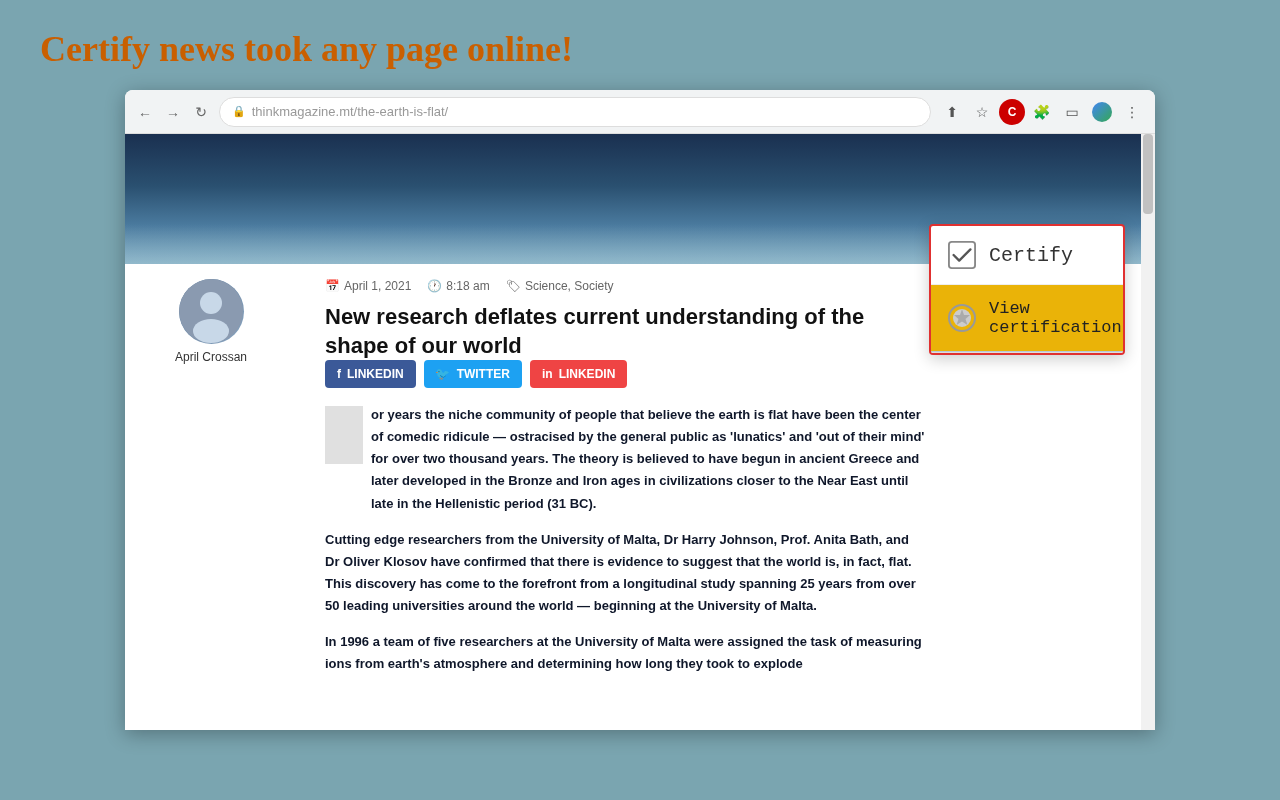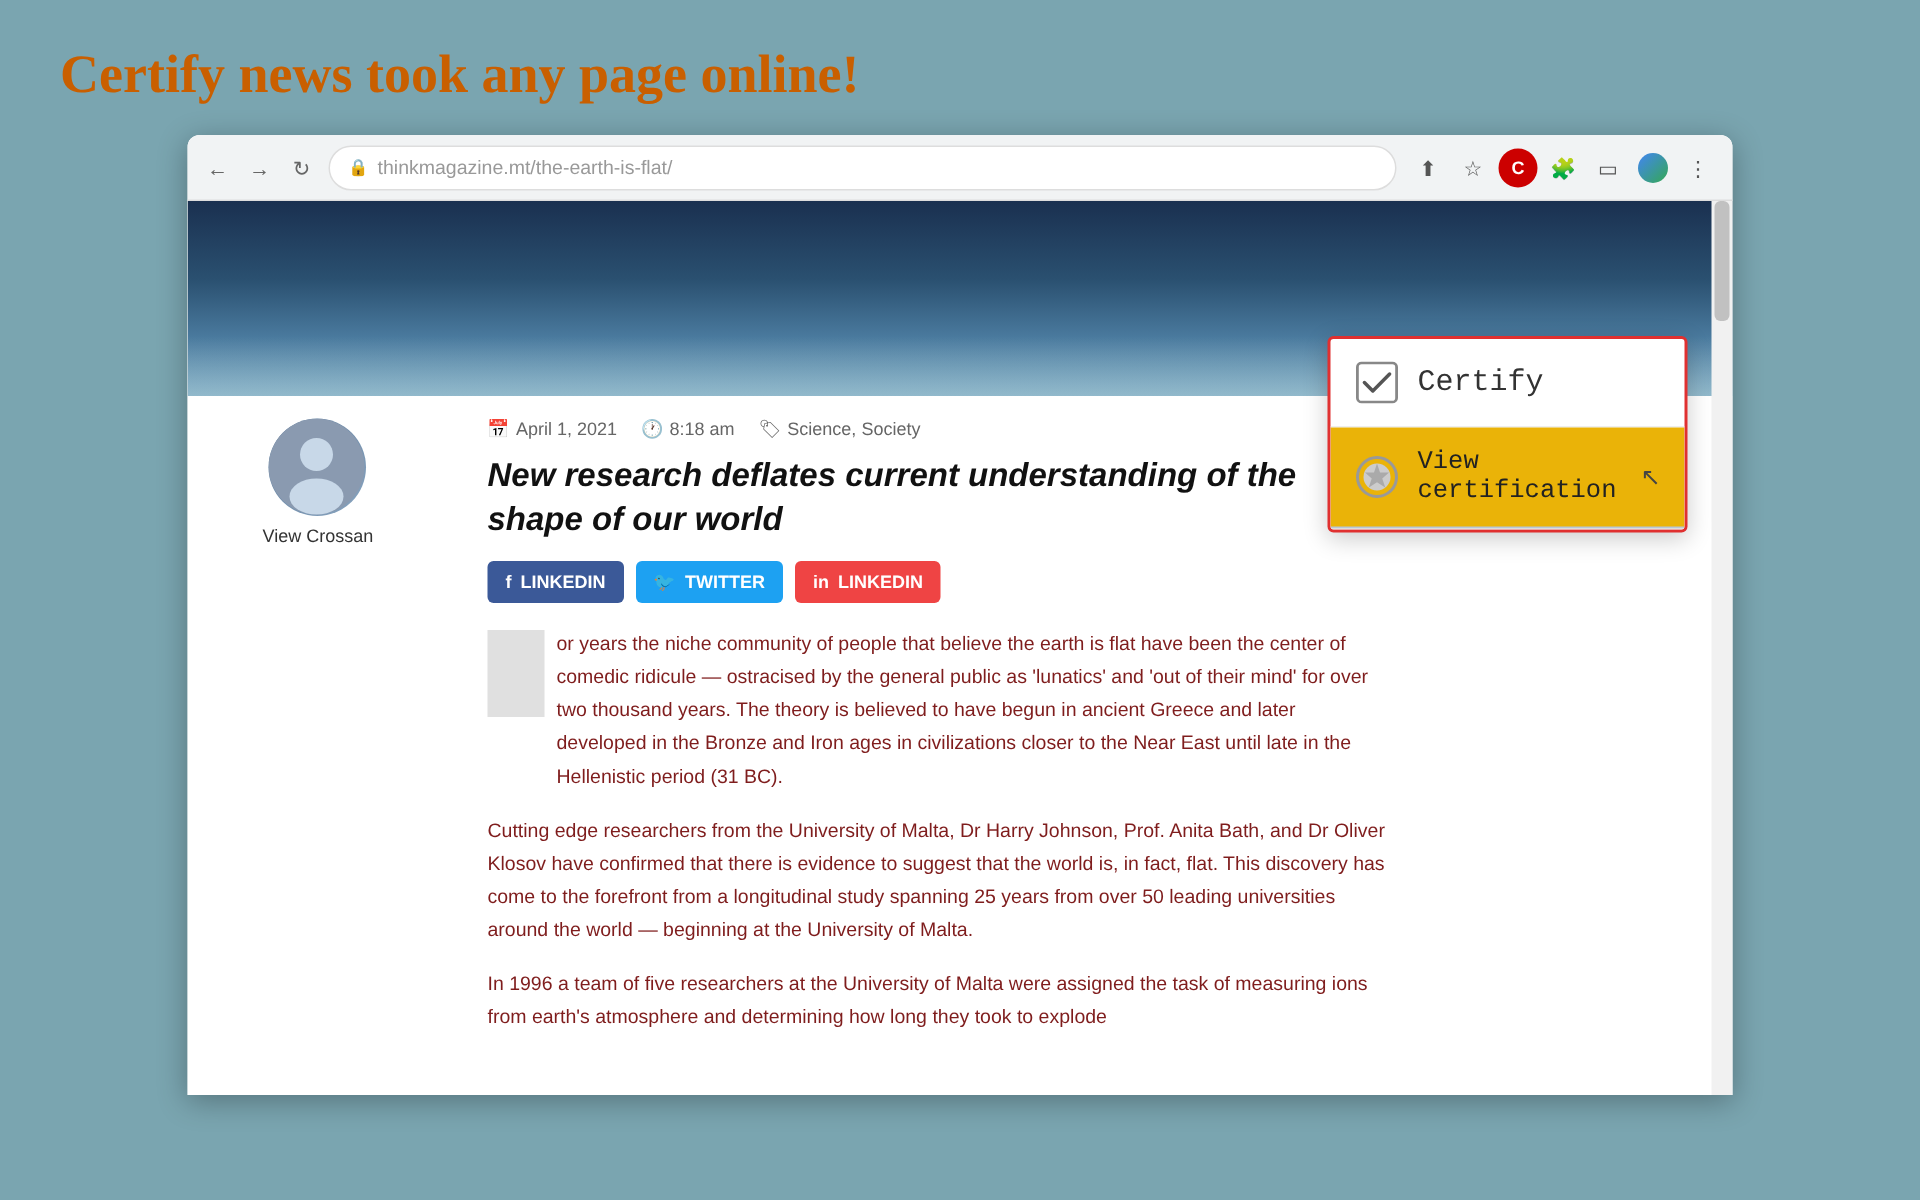--- a/index.html
+++ b/index.html
@@ -187,23 +187,21 @@
     .meta-item {
       display: flex;
       align-items: center;
       gap: 4px;
     }
     .article-title {
       font-size: 22px;
       font-weight: bold;
       color: #111;
       line-height: 1.3;
-      margin-bottom: 14px;
       max-width: 580px;
-      font-style: italic;
     }
     .share-buttons {
       display: flex;
       gap: 8px;
       margin-bottom: 16px;
     }
     .share-btn {
       display: flex;
       align-items: center;
       gap: 6px;
@@ -213,33 +211,34 @@
       font-weight: bold;
       color: white;
       cursor: pointer;
     }
     .share-btn.facebook { background: #3b5998; }
     .share-btn.twitter { background: #1da1f2; }
     .share-btn.linkedin { background: #ef4444; }
     .article-body {
       font-size: 13px;
       line-height: 1.7;
-      color: #7f1d1d;
+      color: #0f172a;
       max-width: 600px;
+      font-weight: bold;
     }
     .article-body p {
       margin-bottom: 14px;
     }
 
     
     .extension-popup {
       position: absolute;
       top: 90px;
       right: 30px;
-      width: 240px;
+      width: 196px;
       background: white;
       border: 2px solid #e03030;
       border-radius: 4px;
       box-shadow: 0 4px 16px rgba(0,0,0,0.2);
       z-index: 100;
       overflow: hidden;
     }
     .popup-header {
       padding: 14px 16px;
       display: flex;
@@ -350,21 +349,21 @@
     <div class="article-container">
 
       <div class="author-block">
         <div class="author-avatar">
           <svg width="65" height="65" viewBox="0 0 65 65">
             <circle cx="32" cy="32" r="32" fill="#8a9ab0"></circle>
             <circle cx="32" cy="24" r="11" fill="#c8d8e8"></circle>
             <ellipse cx="32" cy="52" rx="18" ry="12" fill="#c8d8e8"></ellipse>
           </svg>
         </div>
-        <div class="author-name">View Crossan</div>
+        <div class="author-name">April Crossan</div>
       </div>
 
       <div class="article-meta">
         <div class="meta-item">
           <span>📅</span>
           <span>April 1, 2021</span>
         </div>
         <div class="meta-item">
           <span>🕐</span>
           <span>8:18 am</span>

